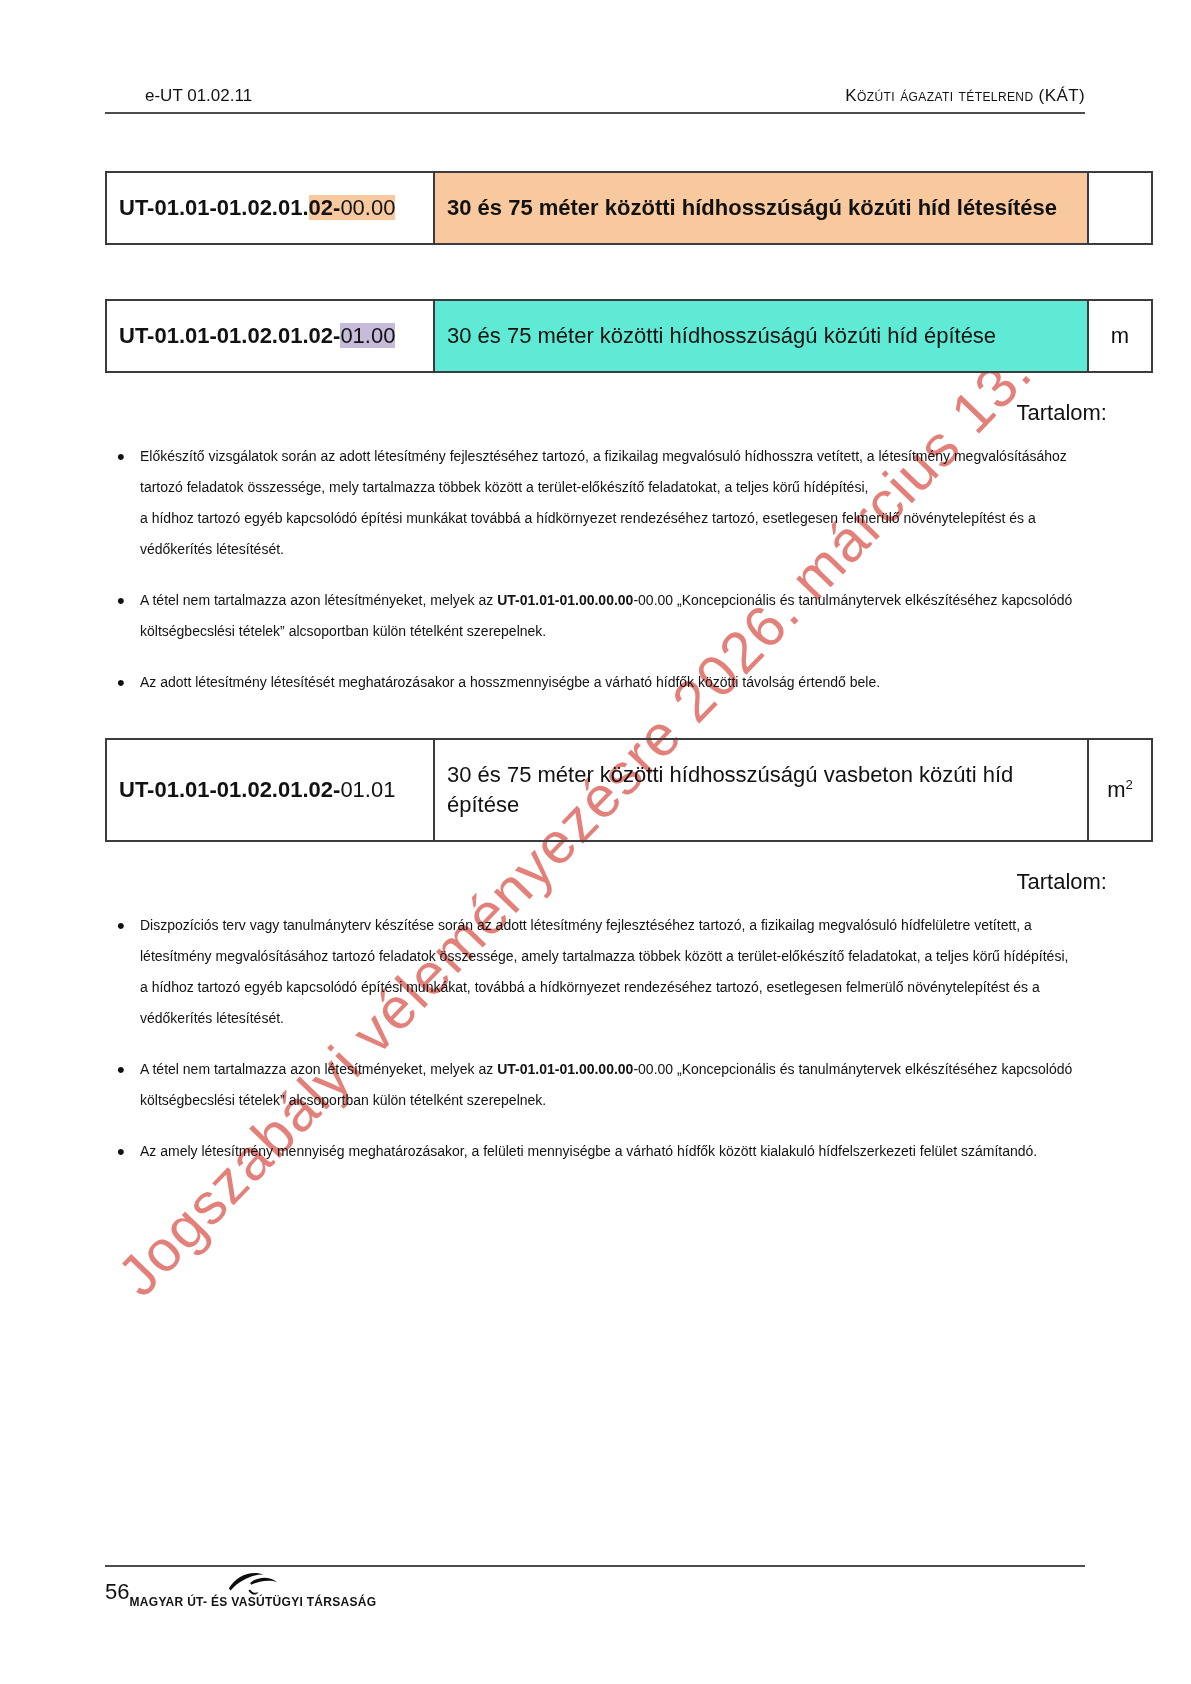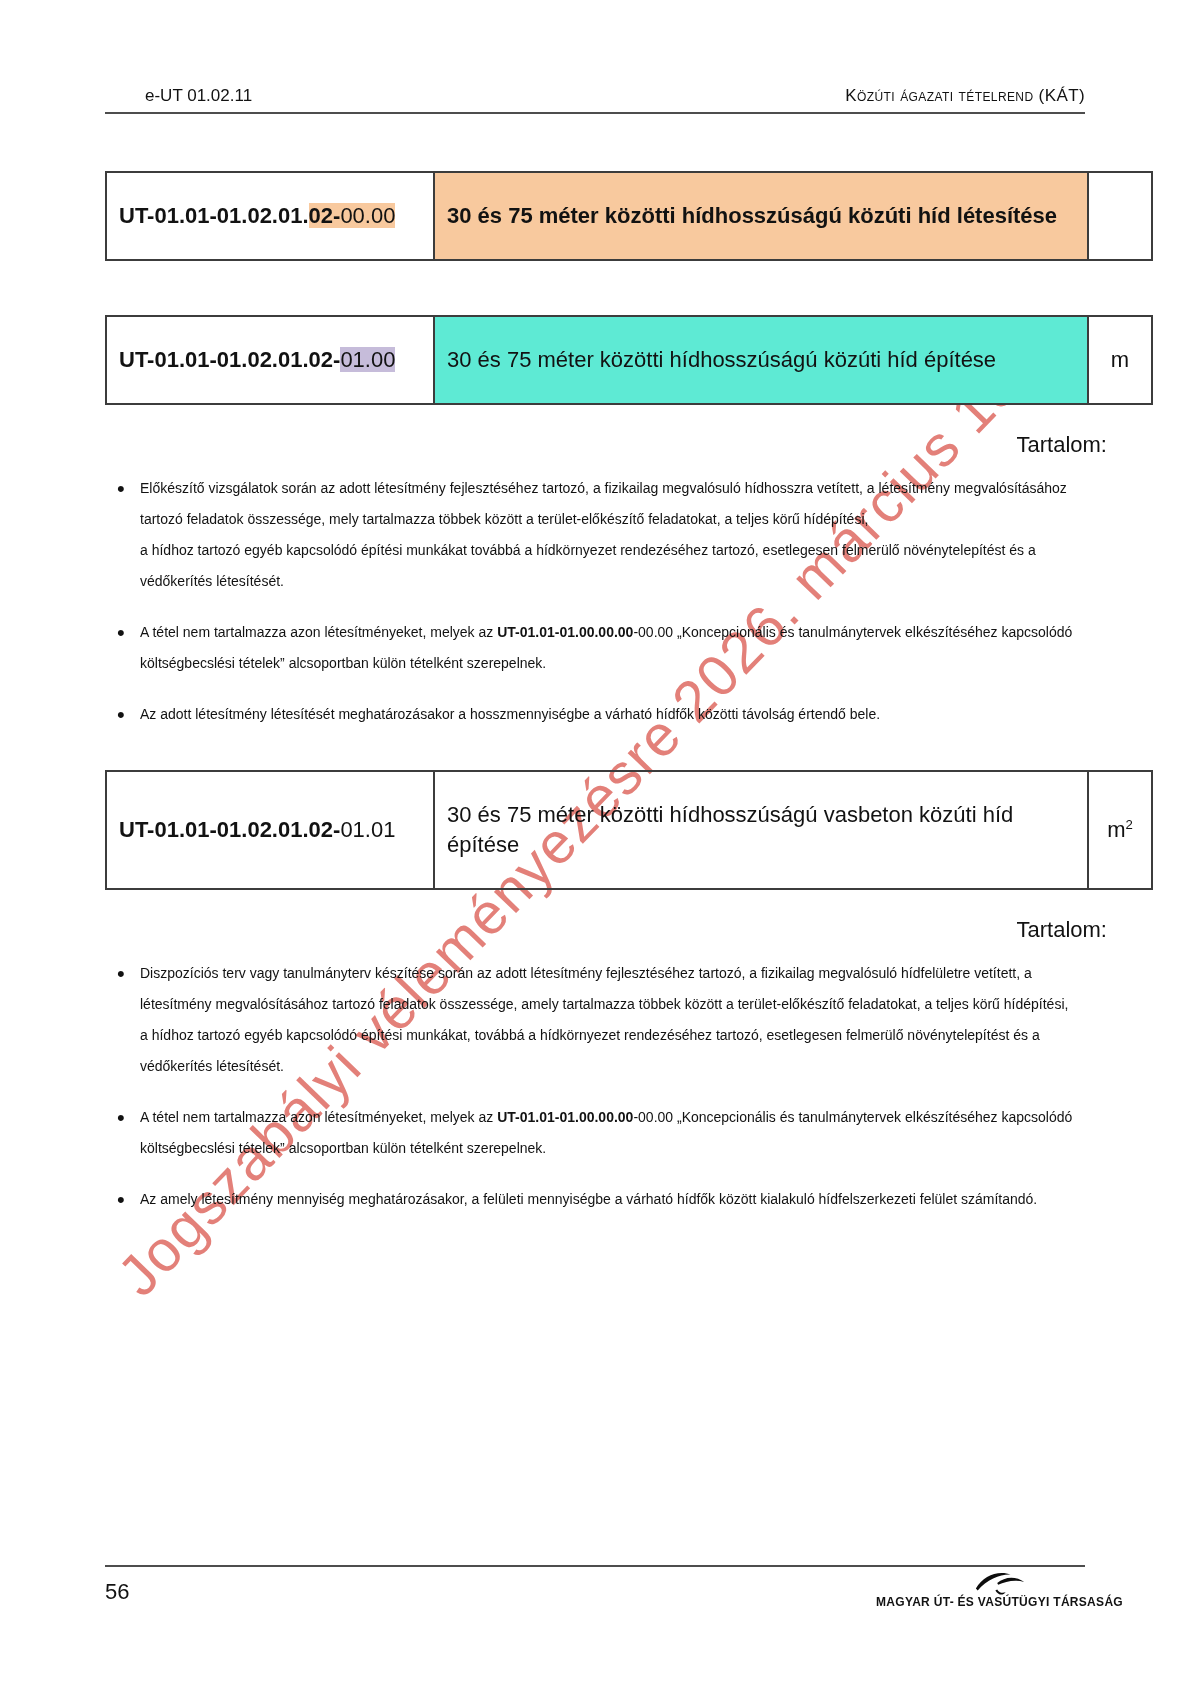--- a/index.html
+++ b/index.html
@@ -42,21 +42,21 @@
     border-collapse:collapse;
     width:1002px;
     table-layout:fixed;
   }
   table.item-table td{
     border:2px solid #3c3c3c;
     vertical-align:middle;
     font-size:22px;
   }
   td.code-cell{width:308px;padding:11px 6px 11px 12px;white-space:nowrap;}
-  td.desc-cell{width:628px;line-height:30px;padding:28px 12px;}
+  td.desc-cell{width:628px;line-height:30px;padding:20px 12px;}
   td.unit-cell{width:54px;text-align:center;padding:11px 4px;}
   td.unit-cell sup{font-size:60%;}
   .b{font-weight:bold;}
   table.t1{margin-top:57px;}
   table.t2{margin-top:54px;}
   table.t3{margin-top:40px;}
 
   .tartalom{margin:24px 0 0 0;font-size:22px;line-height:31px;text-align:right;}
   ul.bullets{
     list-style:none;
@@ -75,21 +75,21 @@
     position:absolute;
     left:-23px;top:0;
     font-size:22px;
   }
 
   .page-footer{
     position:absolute;z-index:2;
     left:105px;right:84px;top:1559px;
   }
   .footer-row{
-    display:flex;justify-content:space-between;align-items:flex-start;
+    display:flex;align-items:flex-start;
     margin-top:8px;
   }
   .page-number{font-size:22px;margin-top:4px;}
   .org-logo{
     display:flex;flex-direction:column;align-items:center;
     margin-top:-6px;margin-right:-16px;
   }
   .org-name{
     font-size:12px;font-weight:bold;letter-spacing:.3px;white-space:nowrap;
     margin-top:-2px;

